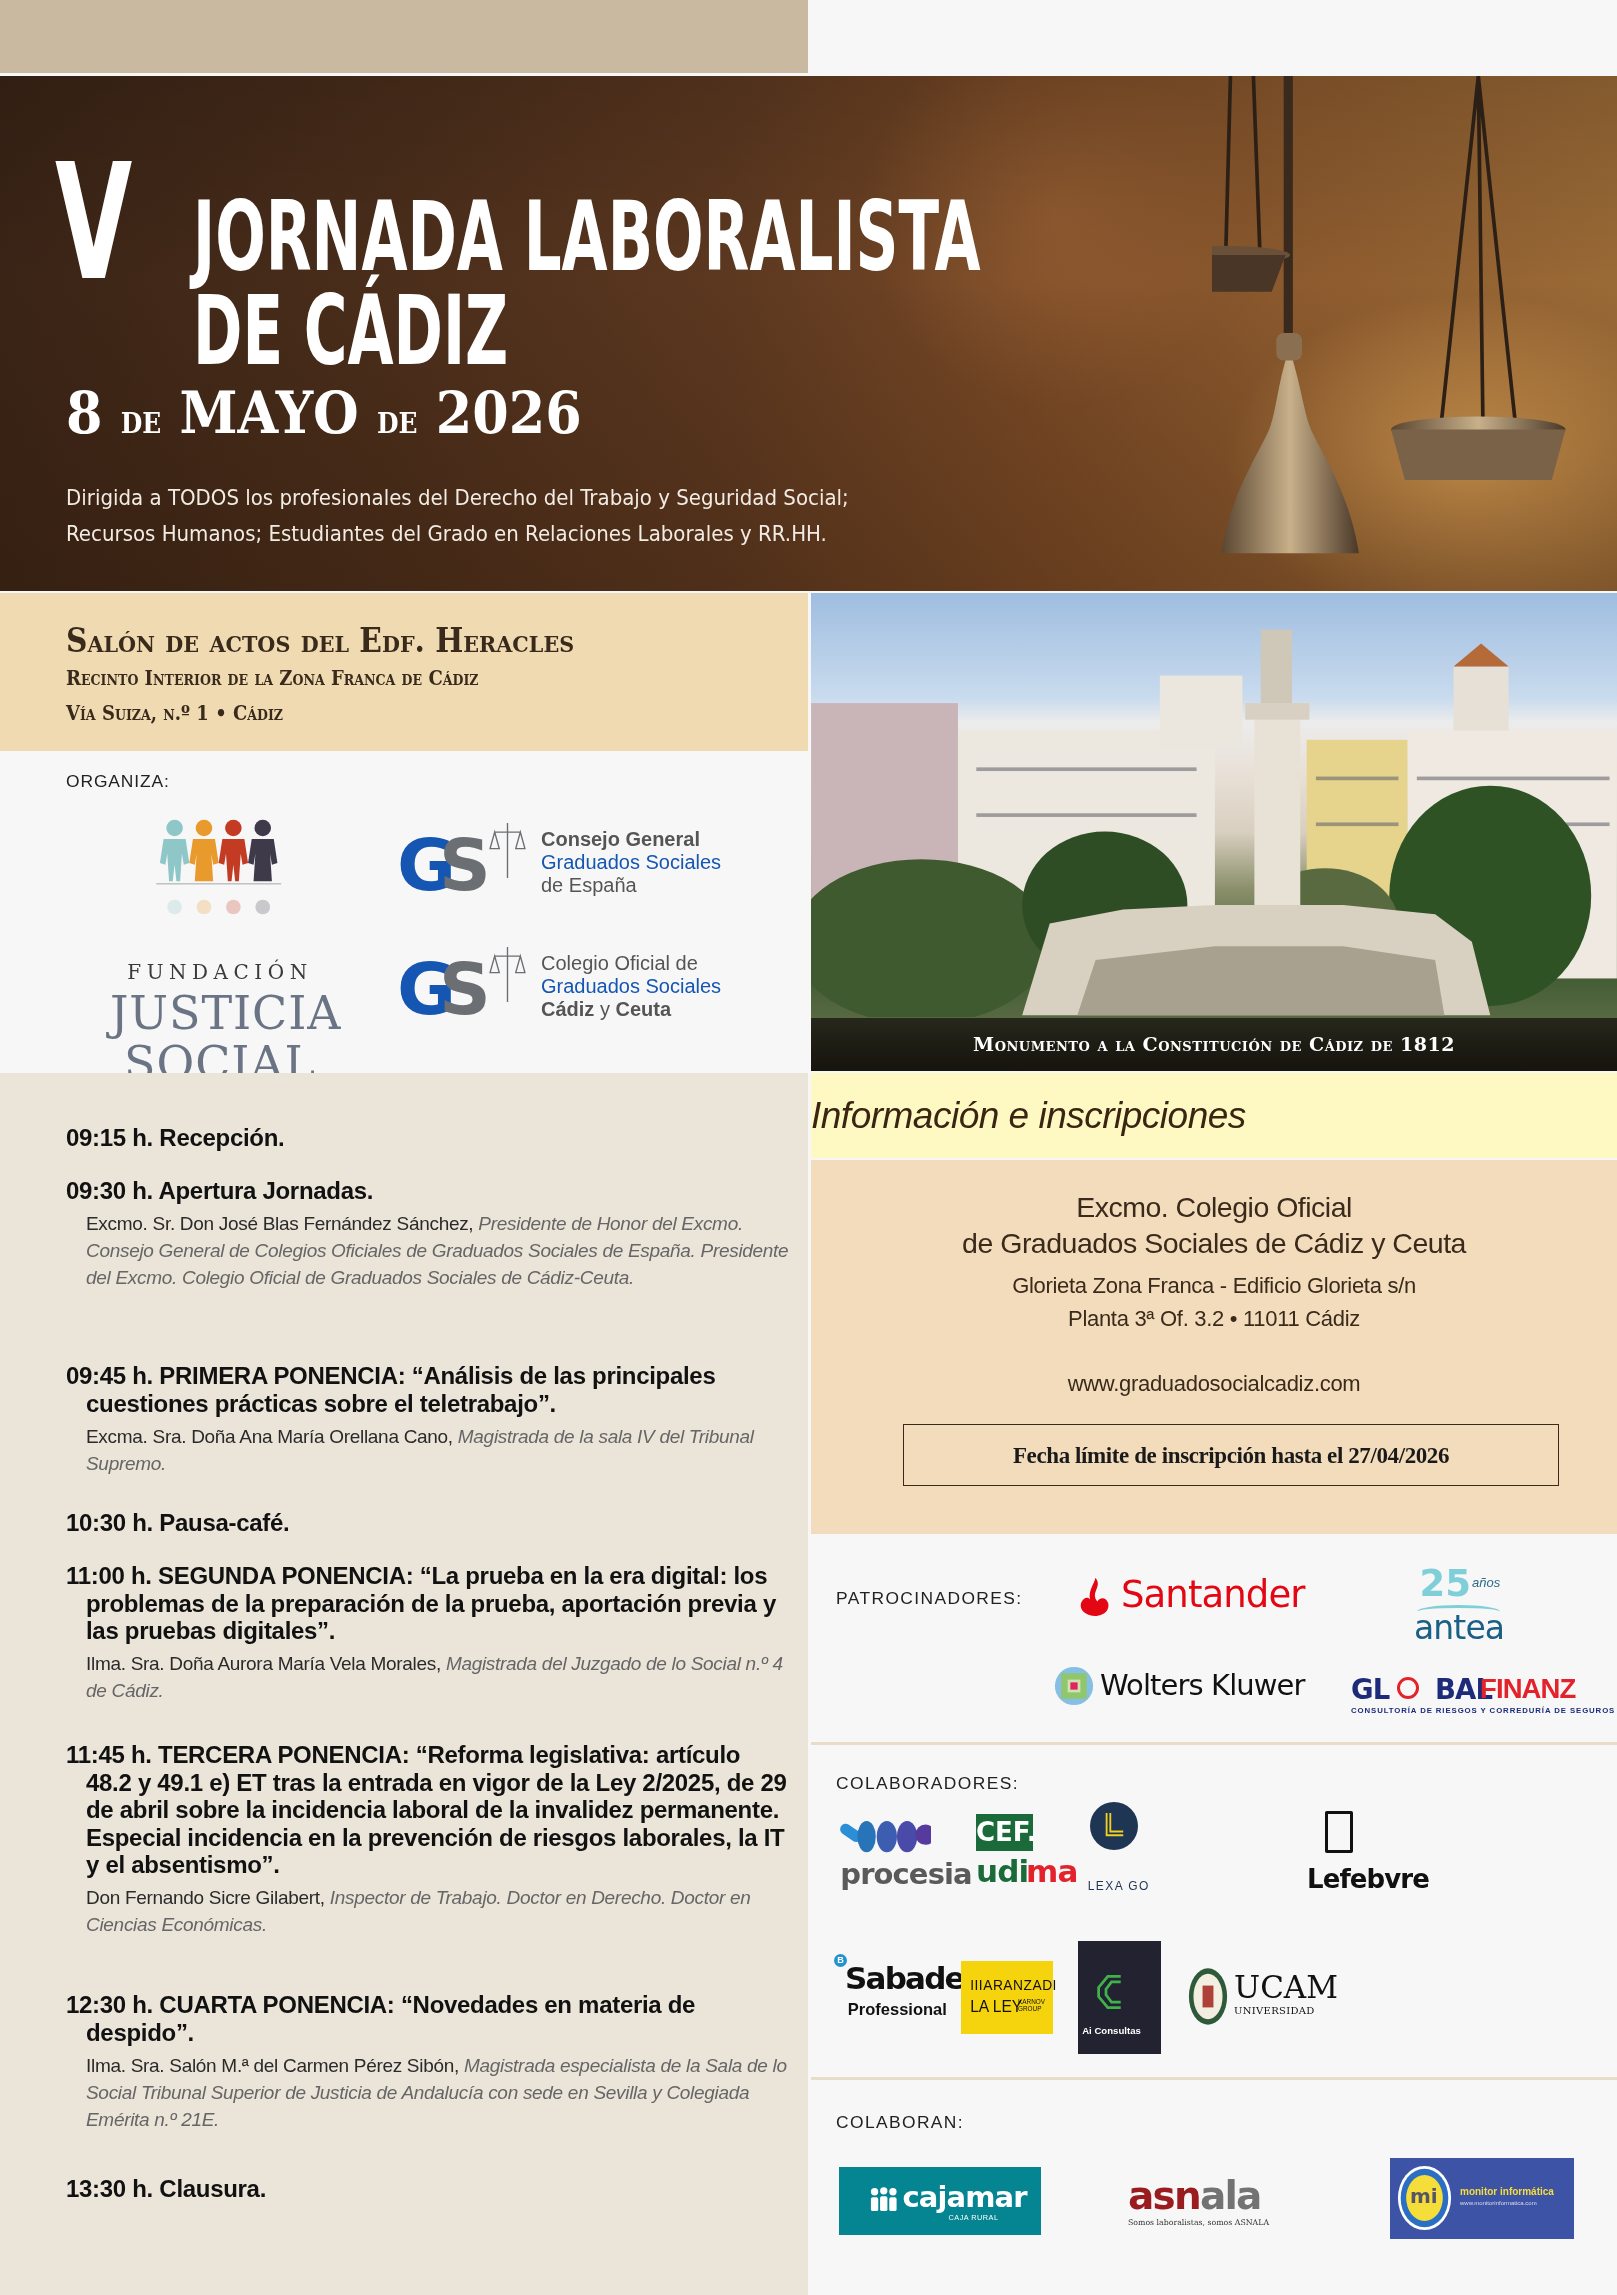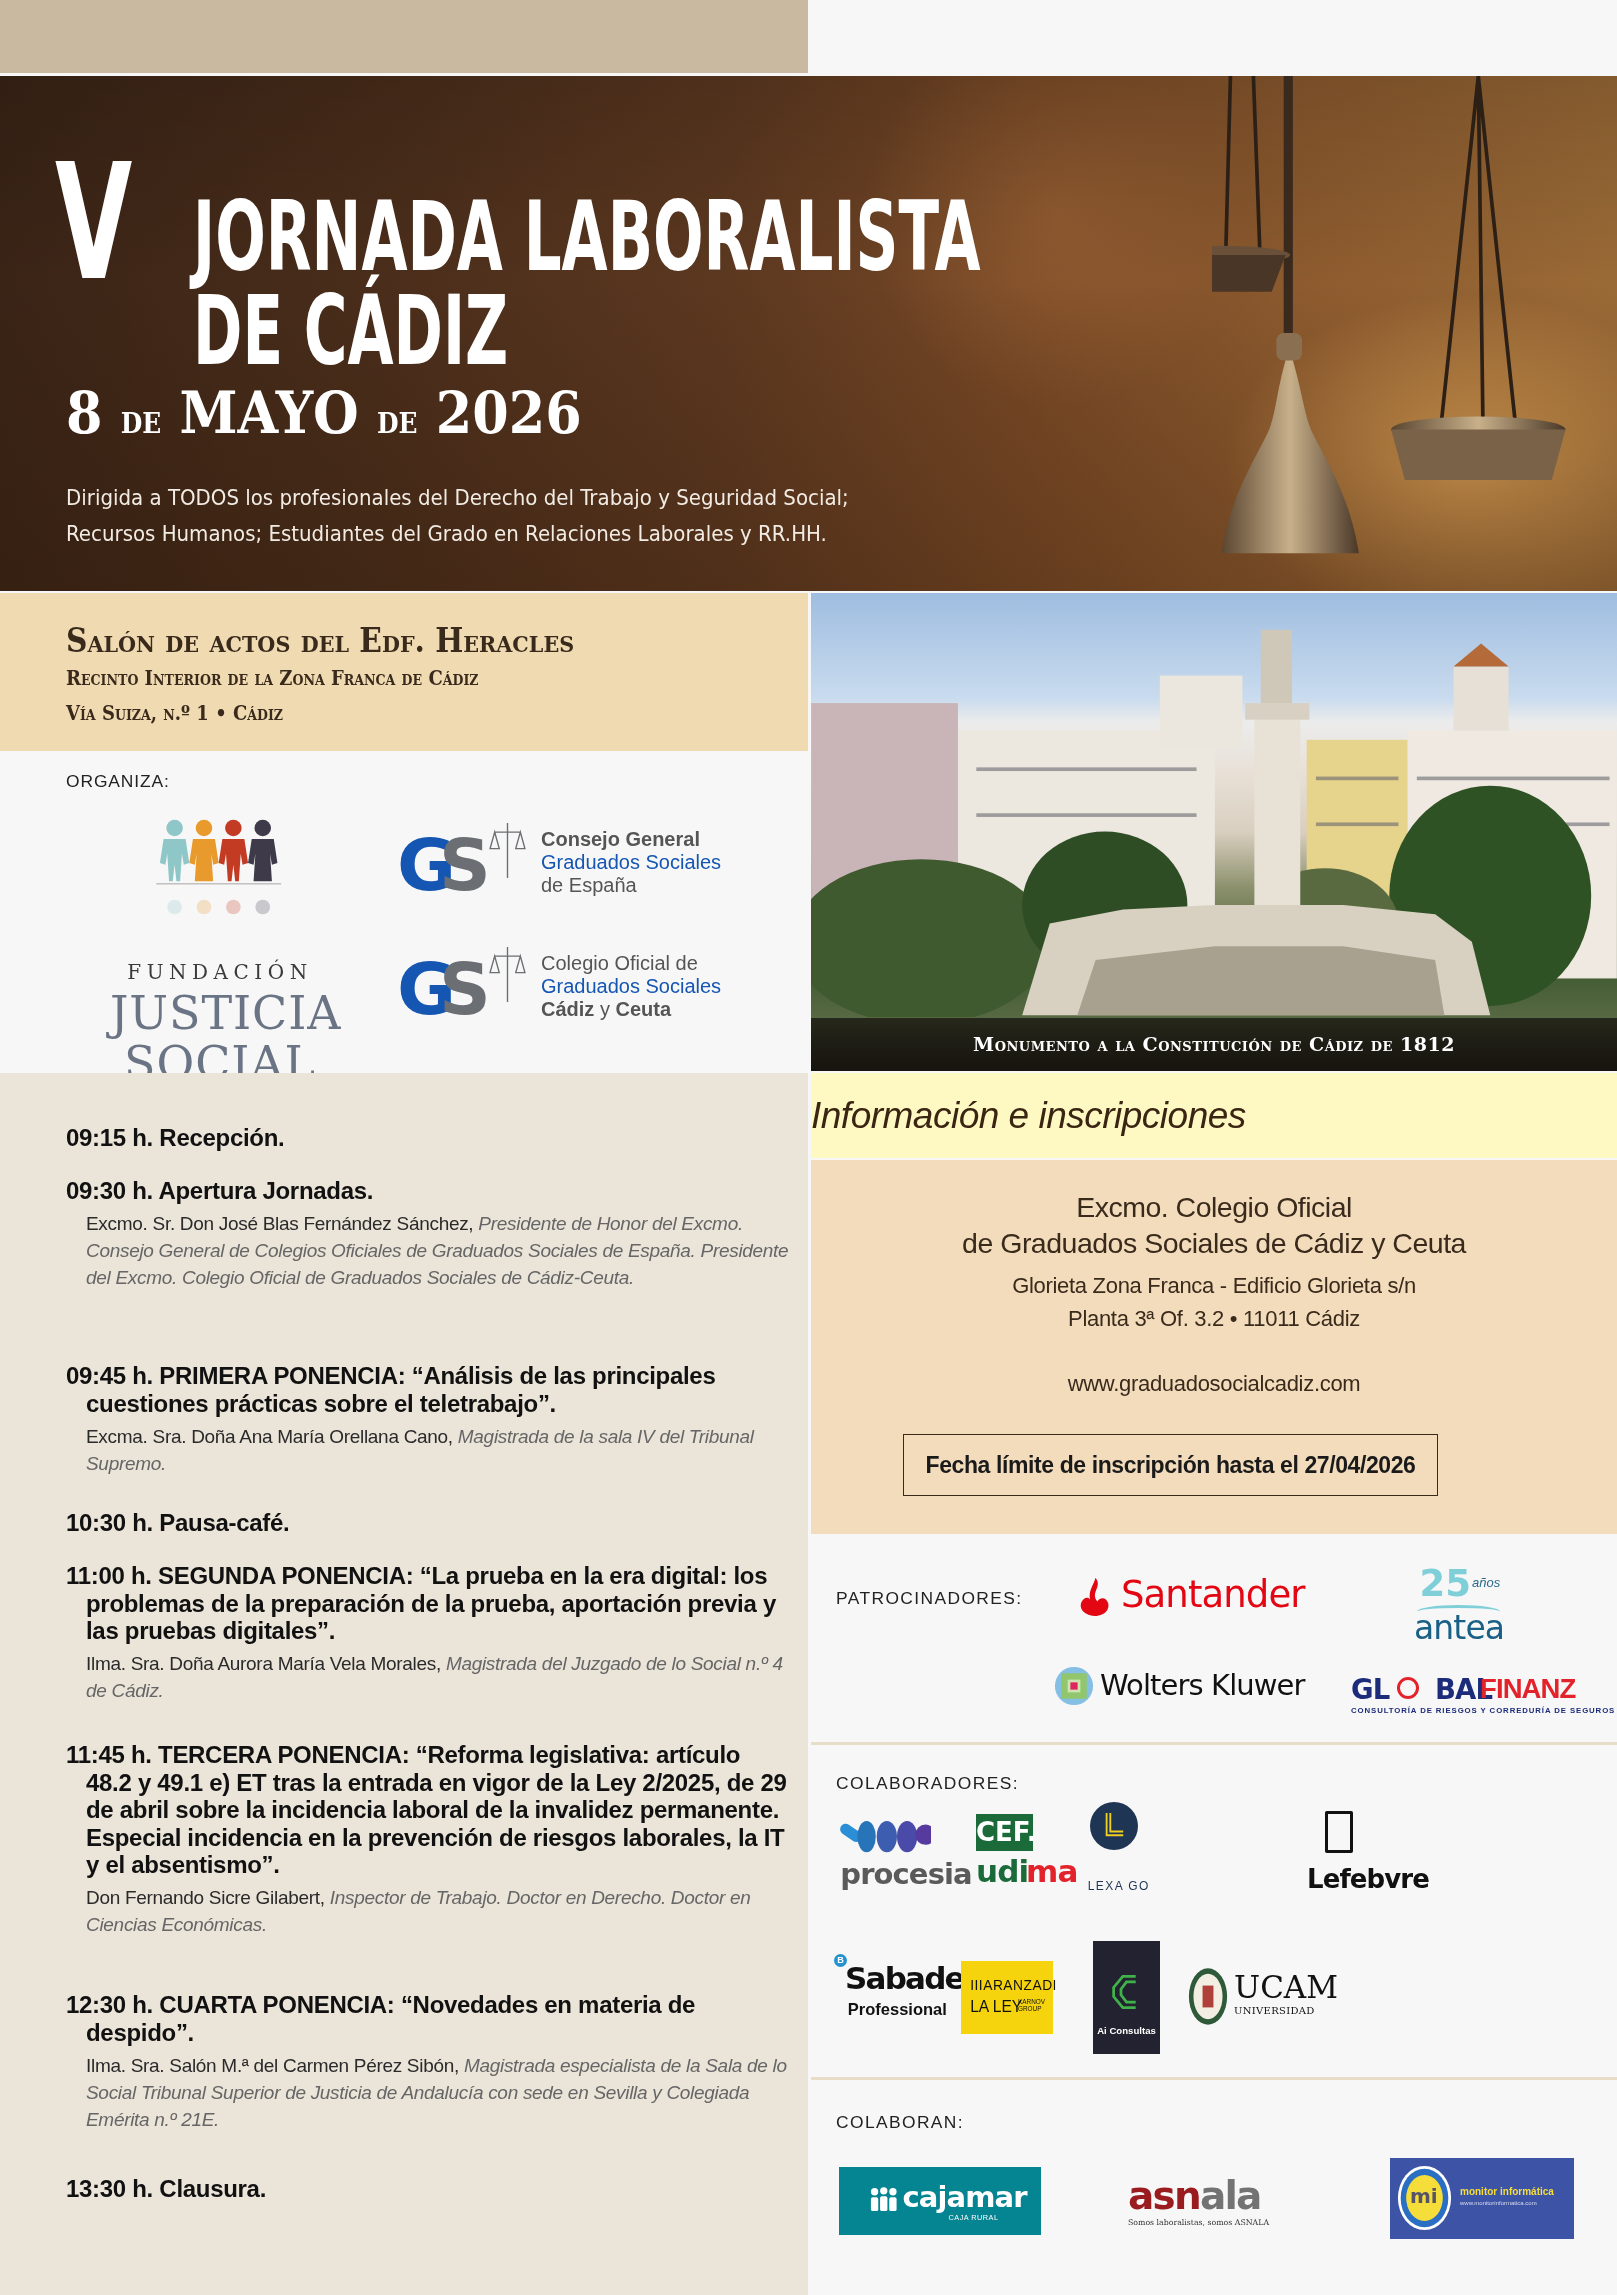--- a/index.html
+++ b/index.html
@@ -93,22 +93,22 @@
     font-family: "Liberation Sans", sans-serif; font-size: 37px; line-height: 85px; color: #3a2412; letter-spacing: -0.5px; font-style: italic; }
   .info { left: 811px; top: 1160px; width: 806px; height: 374px; background: #f2dcbc; text-align: center; color: #3a2a1c; }
   .info-org { position: absolute; left: 0; width: 100%; font-size: 28.5px; line-height: 35px; letter-spacing: -0.5px; }
   .info-org-1 { top: 30px; }
   .info-org-2 { top: 66px; }
   .info-line { position: absolute; left: 0; width: 100%; font-size: 22px; line-height: 27.5px; letter-spacing: -0.3px; }
   .info-l1 { top: 112px; }
   .info-l2 { top: 145px; }
   .info-l3 { top: 177px; }
   .info-l4 { top: 210px; }
-  .deadline { position: absolute; left: 92px; top: 274px; width: 535px; height: 62px; border: 1.4px solid #3a2a1c;
-    font-weight: bold; font-size: 23px; line-height: 61px; color: #1a1a1a; text-align: center; letter-spacing: -0.4px; }
+  .deadline { position: absolute; left: 92px; top: 264px; width: 656px; height: 62px; border: 1.4px solid #3a2a1c;
+    font-weight: bold; font-size: 23px; line-height: 61px; color: #1a1a1a; text-align: center; letter-spacing: -0.4px; font-family: Liberation Serif, serif; }
 
   
   .spons { left: 811px; top: 1535px; width: 806px; height: 257px; background: #f7f7f7; }
   .sec-label { position: absolute; font-size: 17.4px; color: #222; letter-spacing: 1.4px; }
   .divider { height: 2.8px; background: #e8ddc8; }
 
   .collab { left: 811px; top: 1745px; width: 806px; height: 332px; background: #f7f7f7; }
   .colab2 { left: 811px; top: 2080px; width: 806px; height: 216px; background: #f7f7f7; }
 
   .logo { position: absolute; }
@@ -383,21 +383,21 @@
     <span style="position:absolute; left:13.8px; top:46px; font-size:16.5px; font-weight:bold; color:#111;">Professional</span>
   </div>
 
   <div class="logo" style="left:150px; top:216px; width:92px; height:73px; background:#f5d40e;">
     <span style="position:absolute; left:9.2px; top:16.5px; font-size:13.8px; color:#111; letter-spacing:0.5px; white-space:nowrap;">IIIARANZADI</span>
     <span style="position:absolute; left:9.2px; top:37px; font-size:15.6px; color:#111; white-space:nowrap;">LA LEY</span>
     <span style="position:absolute; left:57px; top:37px; font-size:6.4px; color:#111; line-height:7.3px;">KARNOV</span>
     <span style="position:absolute; left:57px; top:44px; font-size:6.4px; color:#111; line-height:7.3px;">GROUP</span>
   </div>
 
-  <div class="logo" style="left:267px; top:196px; width:67px; height:113px; background:#232230;margin-left:15px;">
+  <div class="logo" style="left:267px; top:196px; width:83px; height:113px; background:#232230;">
     <svg width="37" height="46" viewBox="0 0 40 50" style="position:absolute; left:14.7px; top:27.5px;">
       <path d="M30 8 L16 8 L6 20 L6 30 L16 42 L30 42 M30 14 L20 14 L14 22 L14 28 L20 36 L30 36" stroke="#3fb34a" stroke-width="3" fill="none"></path>
     </svg>
     <span style="position:absolute; left:0; top:84px; width:67px; text-align:center; font-size:9.6px; font-weight:bold; color:#fff;">Ai Consultas</span>
   </div>
 
   <div class="logo" style="left:377px; top:220px; width:156px; height:64px;">
     <svg width="40" height="59" viewBox="0 0 44 64" style="position:absolute; left:0; top:1.8px;">
       <ellipse cx="22" cy="32" rx="21" ry="31" fill="#2e5a3a"></ellipse>
       <ellipse cx="22" cy="32" rx="16" ry="25" fill="#f2efe2"></ellipse>

